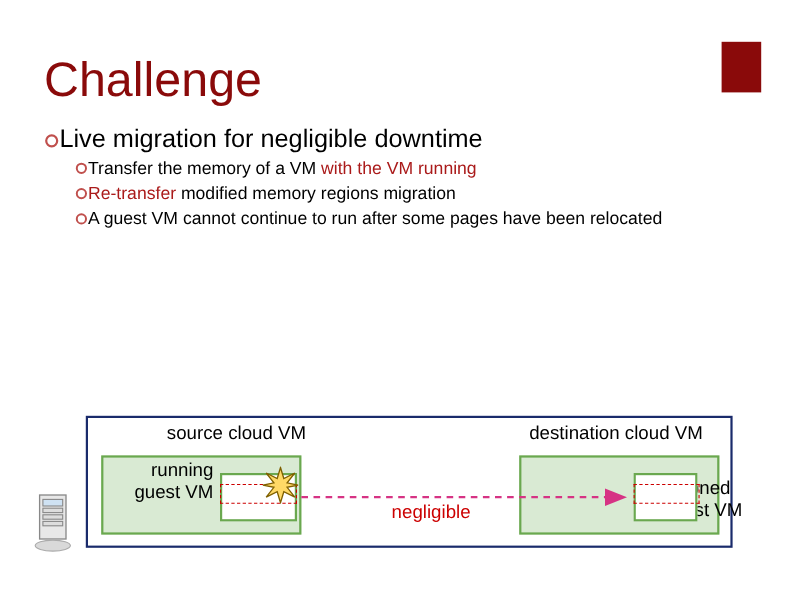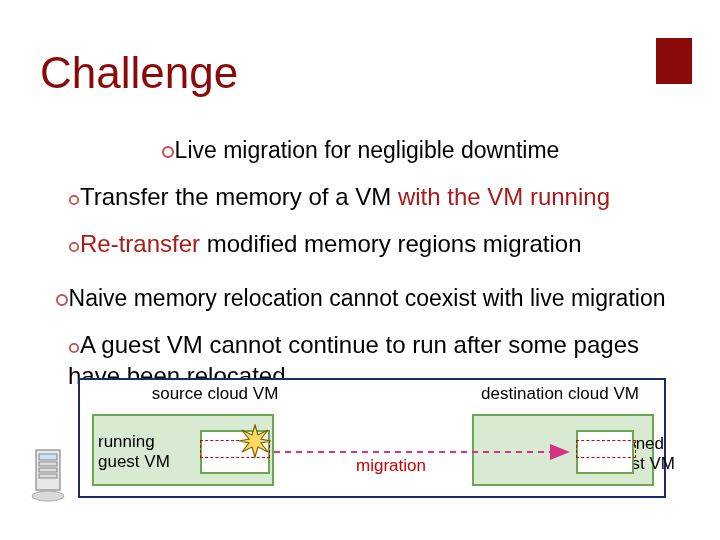--- a/index.html
+++ b/index.html
@@ -27,27 +27,26 @@
     font-family: Verdana, sans-serif;
   }
   .content {
     position: absolute;
     top: 112px;
     left: 40px;
     width: 640px;
   }
   .lvl1 {
     font-size: 23px;
-    margin: 24px 0 2px 0;
+    margin: 0 0 2px 0;
     line-height: 1.25;
-    text-align: center;
   }
   .lvl2 {
-    font-size: 24px;
-    margin: 16px 0 2px 28px;
+    font-size: 16px;
+    margin: 2px 0 2px 28px;
     line-height: 1.25;
   }
   .bullet {
     display: inline-block;
     vertical-align: -1px;
     margin-right: 0px;
   }
   .red { }
   .diagram {
     position: absolute;
@@ -84,23 +83,23 @@
   .src-vm { left: 52px; }
   .dst-vm { left: 432px; }
   .vm-label {
     position: absolute;
     top: 6px;
     font-size: 17px;
     text-align: center;
   }
   .guest-label {
     position: absolute;
-    top: 54px;
+    top: 40px;
     font-size: 17px;
-    text-align: left;
+    text-align: right;
     line-height: 1.2;
   }
   .mem-block {
     position: absolute;
     top: 52px;
     width: 70px;
     height: 44px;
     border: 2px solid;
     box-sizing: border-box;
   }
@@ -158,27 +157,20 @@
           <circle cx="6" cy="6" r="4.2" fill="none" stroke="#c0504d" stroke-width="1.8"></circle>
         </svg>
     </span><span>Transfer the memory of a VM </span><span class="red" style="color: rgb(170, 26, 26);">with the VM running</span>
   </div>
   <div class="lvl2">
     <span class="bullet">
       <svg width="12" height="12">
           <circle cx="6" cy="6" r="4.2" fill="none" stroke="#c0504d" stroke-width="1.8"></circle>
         </svg>
     </span><span class="red" style="color: rgb(170, 26, 26); text-align: right;">Re-transfer</span><span> modified memory regions migration</span>
-  </div>
-  <div class="lvl1">
-    <span class="bullet">
-      <svg width="14" height="14">
-          <circle cx="7" cy="7" r="5" fill="none" stroke="#c0504d" stroke-width="2"></circle>
-        </svg>
-    </span><span>Naive memory relocation cannot coexist with live migration</span>
   </div>
   <div class="lvl2">
     <span class="bullet">
       <svg width="12" height="12">
           <circle cx="6" cy="6" r="4.2" fill="none" stroke="#c0504d" stroke-width="1.8"></circle>
         </svg>
     </span><span>A guest VM cannot continue to run after some pages have been relocated</span>
   </div>
 </div>
 
@@ -222,14 +214,14 @@
 
   <svg class="arrow-svg" width="304" height="20">
     <defs>
       <marker id="ah" markerWidth="10" markerHeight="8" refX="9" refY="4" orient="auto">
         <path d="M0,0 L10,4 L0,8 Z" fill="#d63384"></path>
       </marker>
     </defs>
     <line x1="2" y1="10" x2="296" y2="10" stroke="#d63384" stroke-width="2" stroke-dasharray="6,5" marker-end="url(#ah)"></line>
   </svg>
 
-  <div class="relocated-label" style="color: rgb(204, 0, 0);">migration</div>
+  <div class="relocated-label" style="color: rgb(204, 0, 0);">negligible</div>
 </div>
 
 </body></html>

